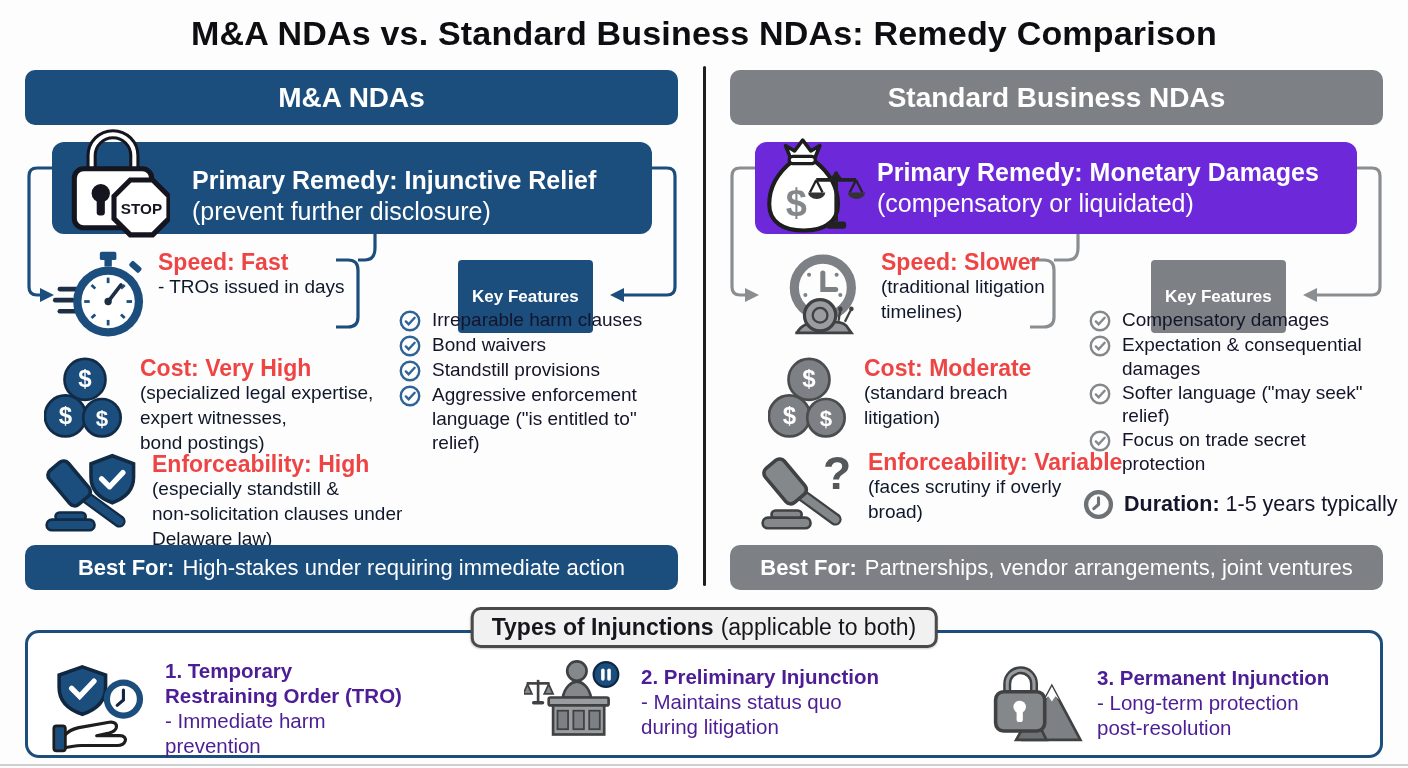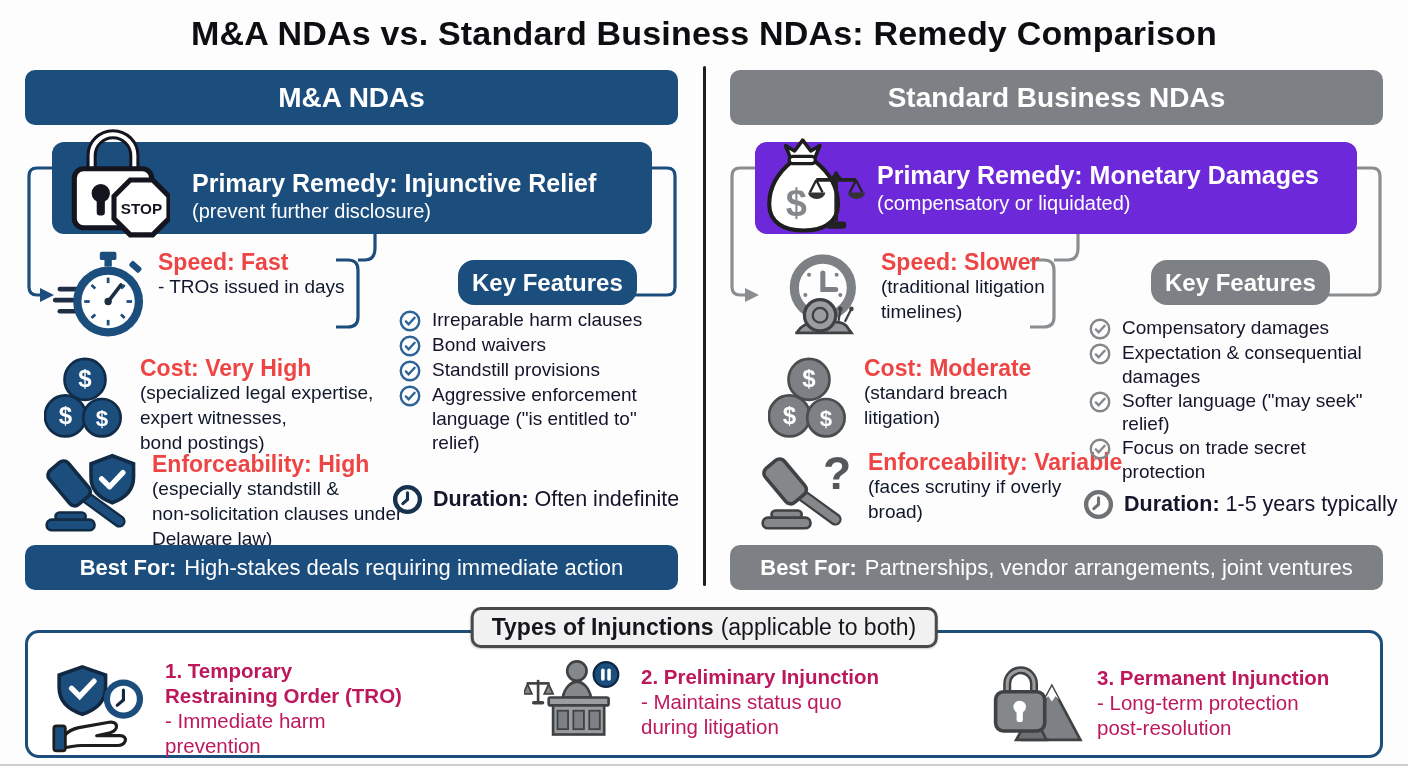--- a/index.html
+++ b/index.html
@@ -16,37 +16,37 @@
   .hdr-left{left:25px;background:#1b4d7d;}
   .hdr-right{left:730px;background:#7d8084;}
 
   .primary-box{position:absolute;top:142px;height:92px;border-radius:12px;z-index:2;color:#fff;}
   .pb-left{left:52px;width:600px;background:#1b4d7d;}
   .pb-right{left:755px;width:602px;background:#6d28d9;}
   .primary-text{position:absolute;top:50%;transform:translateY(-50%);}
   .pb-left .primary-text{left:140px;margin-top:8px;}
   .pb-right .primary-text{left:122px;}
   .primary-title{font-size:25px;font-weight:bold;line-height:1.12;}
-  .primary-sub{font-size:20px;margin-top:3px;}
+  .primary-sub{font-size:25px;margin-top:3px;}
   .icon-abs{position:absolute;z-index:3;line-height:0;}
 
   .attr-row{position:absolute;display:flex;align-items:flex-start;z-index:2;}
   .attr-icon{flex:0 0 auto;line-height:0;}
   .attr-text{margin-left:14px;}
   .attr-label{font-size:23px;font-weight:bold;color:#ef4444;line-height:1.1;}
   .attr-detail{font-size:19px;color:#0f172a;line-height:1.3;margin-top:0;white-space:pre-line;}
 
-  .kf-badge{position:absolute;top:260px;height:37px;border-radius:16px;z-index:2;color:#fff;
-    display:flex;align-items:center;padding:4px 14px;font-size:24px;font-weight:bold;}
+  .kf-badge{position:absolute;top:260px;height:37px;border-radius:4px;z-index:2;color:#fff;
+    display:flex;align-items:center;padding:18px 14px;font-size:17px;font-weight:bold;}
   .kf-left{left:458px;background:#1b4d7d;}
   .kf-right{left:1151px;background:#7d8084;}
 
   .checklist{position:absolute;display:flex;flex-direction:column;z-index:2;font-size:19px;color:#14142a;}
   .cl-left{left:398px;top:308px;width:292px;}
-  .cl-right{left:1088px;top:316px;width:310px;}
+  .cl-right{left:1088px;top:308px;width:310px;}
   .cl-item{display:flex;align-items:flex-start;gap:10px;line-height:1.25;}
   .cl-item svg{flex:0 0 auto;margin-top:1px;}
   .cl-text{white-space:pre-line;}
 
   .duration{position:absolute;display:flex;align-items:center;gap:10px;z-index:2;font-size:21.5px;color:#14142a;}
   .dur-left{left:392px;top:484px;}
   .dur-right{left:1083px;top:489px;}
   .duration .dur-label{font-weight:bold;margin-right:6px;}
 
   .bestfor{position:absolute;top:545px;width:653px;height:45px;border-radius:10px;z-index:2;color:#fff;
@@ -56,21 +56,21 @@
   .bestfor .bf-label{font-weight:bold;margin-right:8px;}
 
   .inj-box{position:absolute;left:25px;top:630px;width:1352px;height:122px;border:3px solid #1b4d7d;
     border-radius:14px;background:#fff;z-index:1;}
   .inj-pill{position:absolute;left:50%;transform:translateX(-50%);top:607px;z-index:4;white-space:nowrap;
     background:#f1f1f1;border:3px solid #4a4a4a;border-radius:10px;padding:4px 18px;font-size:23px;color:#16161c;
     box-shadow:0 1px 2px rgba(0,0,0,.2);}
   .inj-pill .pill-title{font-weight:bold;margin-right:7px;}
   .inj-item{position:absolute;display:flex;align-items:center;z-index:2;}
   .inj-icon{flex:0 0 auto;line-height:0;}
-  .inj-text{font-size:20.5px;line-height:1.22;margin-left:13px;color:#be185d;}
+  .inj-text{font-size:20.5px;line-height:1.22;margin-left:13px;color:#4c1d95;}
   .inj-name{font-weight:bold;}
 </style>
 </head>
 <body>
 
 <div class="canvas">
 
   <h1 class="title">M&amp;A NDAs vs. Standard Business NDAs: Remedy Comparison</h1>
 
   <svg class="connectors" width="1408" height="768">
@@ -225,31 +225,24 @@
       <svg width="24" height="24" viewBox="0 0 26 26">
           <circle cx="13" cy="13" r="10" fill="none" stroke="#2d6397" stroke-width="2.6"></circle>
           <path d="M8.5 13.5 l3 3 L18 9.5" fill="none" stroke="#2d6397" stroke-width="2.6" stroke-linecap="round"></path>
         </svg>
       <span class="cl-text">Aggressive enforcement
 language ("is entitled to"
 relief)</span>
     </div>
   </div>
 
-  <div class="duration dur-left">
-    <svg width="31" height="31" viewBox="0 0 30 30">
-        <circle cx="15" cy="15" r="12" fill="none" stroke="#16324f" stroke-width="4.2"></circle>
-        <path d="M15 8.5 V15 L10.5 19" fill="none" stroke="#16324f" stroke-width="3" stroke-linecap="round"></path>
-      </svg>
-    <span><span class="dur-label">Duration:</span><span>Often indefinite</span></span>
-  </div>
 
   <div class="bestfor bf-left">
     <span class="bf-label">Best For:</span>
-    <span>High-stakes deals requiring immediate action</span>
+    <span>High-stakes under requiring immediate action</span>
   </div>
 
   <div class="panel-header hdr-right">Standard Business NDAs</div>
 
   <div class="primary-box pb-right">
     <div class="primary-text">
       <div class="primary-title">Primary Remedy: Monetary Damages</div>
       <div class="primary-sub">(compensatory or liquidated)</div>
     </div>
   </div>

